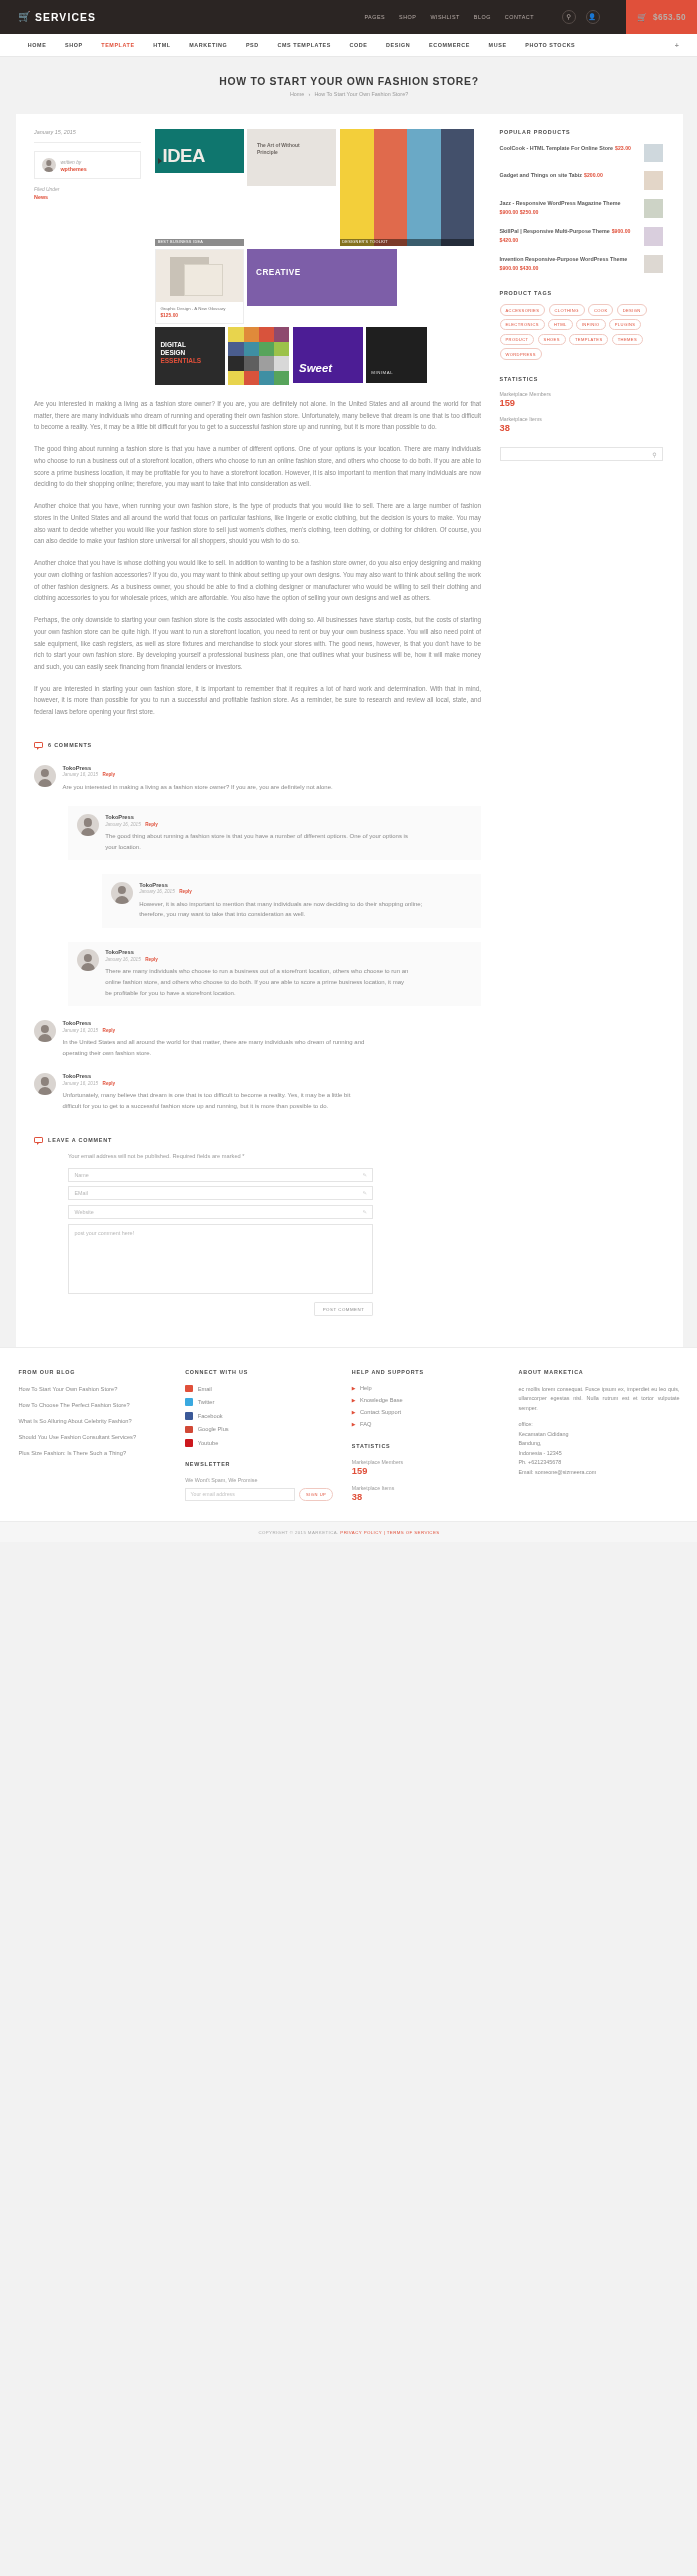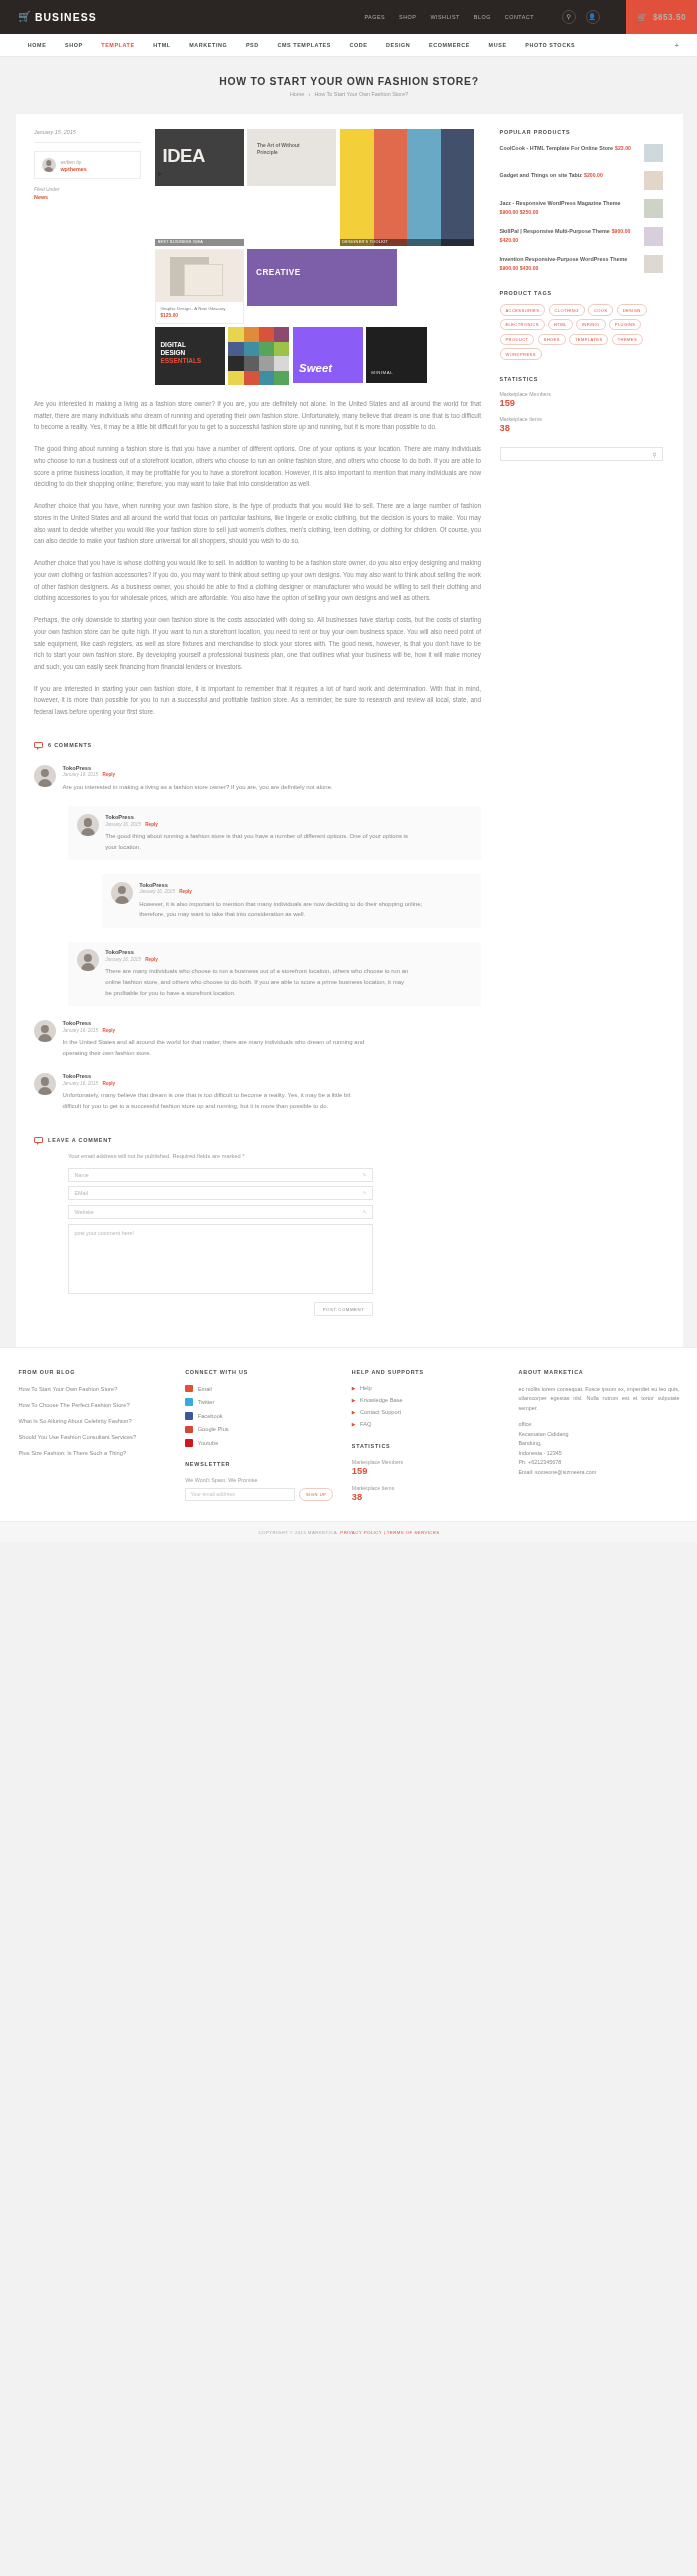--- a/index.html
+++ b/index.html
@@ -154,36 +154,36 @@
 
   .gallery { flex:1; display:flex; flex-direction:column; gap:3.3px; }
   .g-row { display:flex; gap:3.3px; }
   .g-cell { position:relative; overflow:hidden; }
   .g-cap {
     position:absolute;bottom:0;left:0;right:0;
     font-size:3.8px;text-transform:uppercase;letter-spacing:0.3px;
     color:#fff;background:rgba(0,0,0,.45);
     padding:1.6px 2.7px;
   }
-  .thumb-idea { width:89px;height:57px;background:#404040; position:relative;}
+  .thumb-idea { width:89px;height:44px;background:#0f766e; position:relative;}
   .thumb-idea .word{position:absolute;left:7.6px;top:16.3px;font-size:18.5px;color:#f0ece7;font-weight:bold;letter-spacing:-0.5px;}
   .thumb-idea .arrow{position:absolute;left:3.3px;bottom:8.7px;width:0;height:0;border-left:4.4px solid #333;border-top:3.3px solid transparent;border-bottom:3.3px solid transparent;}
   .thumb-book { width:89px;height:57px;background:#e7e3de;position:relative;}
   .thumb-book .bt{position:absolute;left:9.8px;top:14px;font-size:4.9px;color:#6b6560;line-height:1.4;font-weight:bold;}
   .thumb-col { width:134px;height:117px;background:#dedad5;position:relative;}
   .thumb-col .pal{position:absolute;left:0;top:0;right:0;bottom:0;
     background:
       linear-gradient(90deg,#f3cf3a 0 25%,#e06a4c 25% 50%,#6aa9c6 50% 75%,#43506b 75% 100%);}
   .thumb-purple{width:150px;height:57px;background:#7d5ea8;position:relative;}
   .thumb-purple .t{position:absolute;left:8.7px;top:18.5px;color:#fff;font-size:8.2px;font-weight:bold;letter-spacing:0.5px;}
   .thumb-digital{width:70px;height:58px;background:#2b2b2b;position:relative;}
   .thumb-digital .t{position:absolute;left:5.4px;top:14px;color:#fff;font-size:6.5px;line-height:1.25;font-weight:bold;}
   .thumb-digital .t em{color:#e0503a;font-style:normal;}
   .thumb-grid{width:61px;height:58px;display:grid;grid-template-columns:repeat(4,1fr);grid-template-rows:repeat(4,1fr);}
-  .thumb-orange{width:70px;height:56px;background:#8b5cf6;position:relative;}
+  .thumb-orange{width:70px;height:56px;background:#4c1d95;position:relative;}
   .thumb-orange .t{position:absolute;left:6.5px;bottom:8.7px;color:#fff;font-size:11.4px;font-weight:bold;font-style:italic;}
   .thumb-dark{width:61px;height:56px;background:#1f1f1f;position:relative;}
   .thumb-dark .t{position:absolute;left:5.4px;bottom:7.6px;color:#ddd;font-size:4.4px;letter-spacing:0.5px;}
   .prod-card{width:89px;background:#fff;border:0.5px solid #ececec;padding:0 0 4.9px;}
   .prod-card .img{height:52px;background:#efe9e1;position:relative;}
   .prod-card .img .bk{position:absolute;left:14px;top:6.5px;width:39px;height:39px;background:#c9c2b7;}
   .prod-card .img .bk2{position:absolute;left:28px;top:14px;width:39px;height:32px;background:#efe9df;border:0.5px solid #d8d2c6;}
   .prod-card .nm{font-size:4.4px;color:#7a7a7a;padding:3.8px 4.4px 1.1px;line-height:1.3;}
   .prod-card .pr{font-size:4.9px;color:#e0503a;font-weight:bold;padding:0 4.4px;}
 
@@ -311,21 +311,21 @@
     font-size:4.4px;letter-spacing:0.4px;text-transform:uppercase;color:#a8a8a8;
   }
   .copyright .red{color:#e0503a;}
 </style>
 </head>
 <body>
 
 <div class="topbar">
   <div class="logo">
     <span class="logo-mark">🛒</span>
-    <span class="logo-text">BUSINESS</span>
+    <span class="logo-text">SERVICES</span>
   </div>
   <div class="top-nav">
     <span>PAGES</span>
     <span>SHOP</span>
     <span>WISHLIST</span>
     <span>BLOG</span>
     <span>CONTACT</span>
     <span class="top-icons">
       <span class="icon-circle">⚲</span>
       <span class="icon-circle">👤</span>

